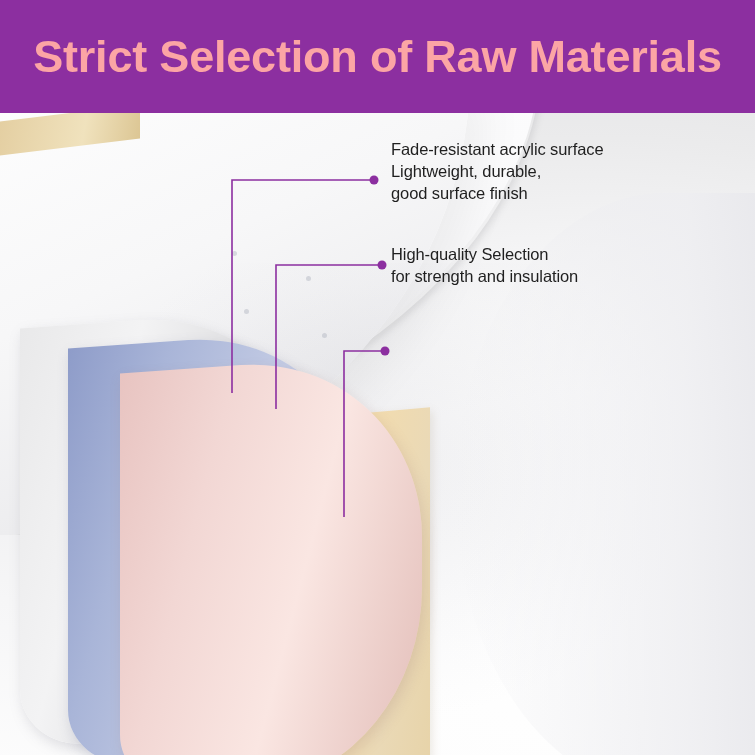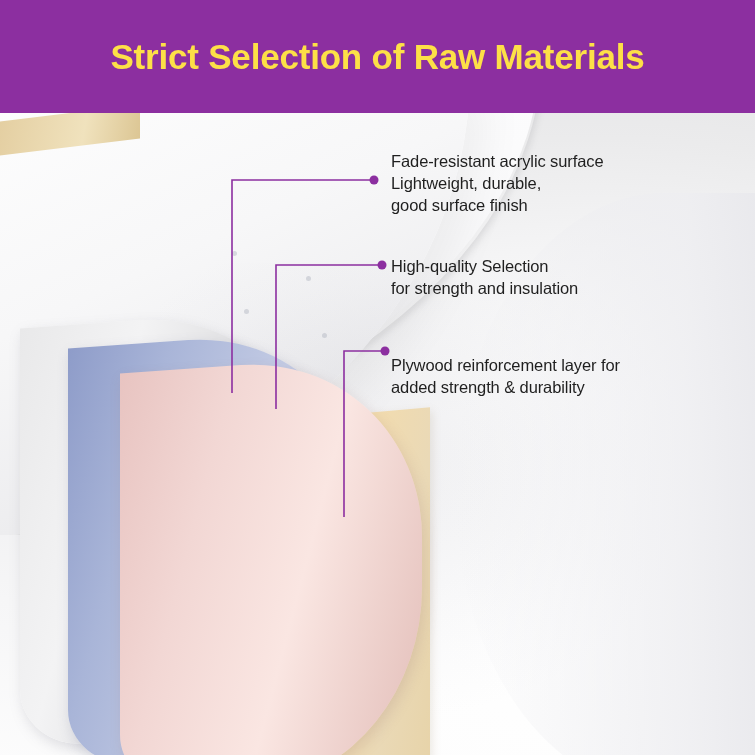--- a/index.html
+++ b/index.html
@@ -23,22 +23,22 @@
     position: absolute;
     left: 0; top: 0;
     width: 755px;
     height: 113px;
     background: #8c2fa0;
     display: flex;
     align-items: center;
     justify-content: center;
   }
   #header-title {
-    color: #fde047;
-    font-size: 35px;
+    color: #fca5a5;
+    font-size: 45px;
     font-weight: bold;
     letter-spacing: -0.2px;
     text-align: left;
     white-space: nowrap;
   }
 
   
   #photo-area {
     position: absolute;
     left: 0; top: 113px;
@@ -191,21 +191,20 @@
   }
 
   
   .callout-label {
     position: absolute;
     color: #1f1f1f;
     font-size: 16.5px;
     line-height: 22px;
     white-space: pre-line;
     letter-spacing: -0.1px;
-    margin-top: 12px;
   }
   .leader-svg {
     position: absolute;
     left: 0; top: 0;
     width: 755px;
     height: 642px;
     pointer-events: none;
   }
 </style>
 </head>
@@ -260,17 +259,15 @@
       </g>
     </svg>
 
     <div class="callout-label" style="left:391px; top:25px;">Fade-resistant acrylic surface
 Lightweight, durable,
 good surface finish</div>
 
     <div class="callout-label" style="left:391px; top:130px;">High-quality Selection
 for strength and insulation</div>
 
-    <div class="callout-label" style="left:391px; top:229px;">Plywood reinforcement layer for
-added strength &amp; durability</div>
 
   </div>
 </div>
 
 </body></html>

